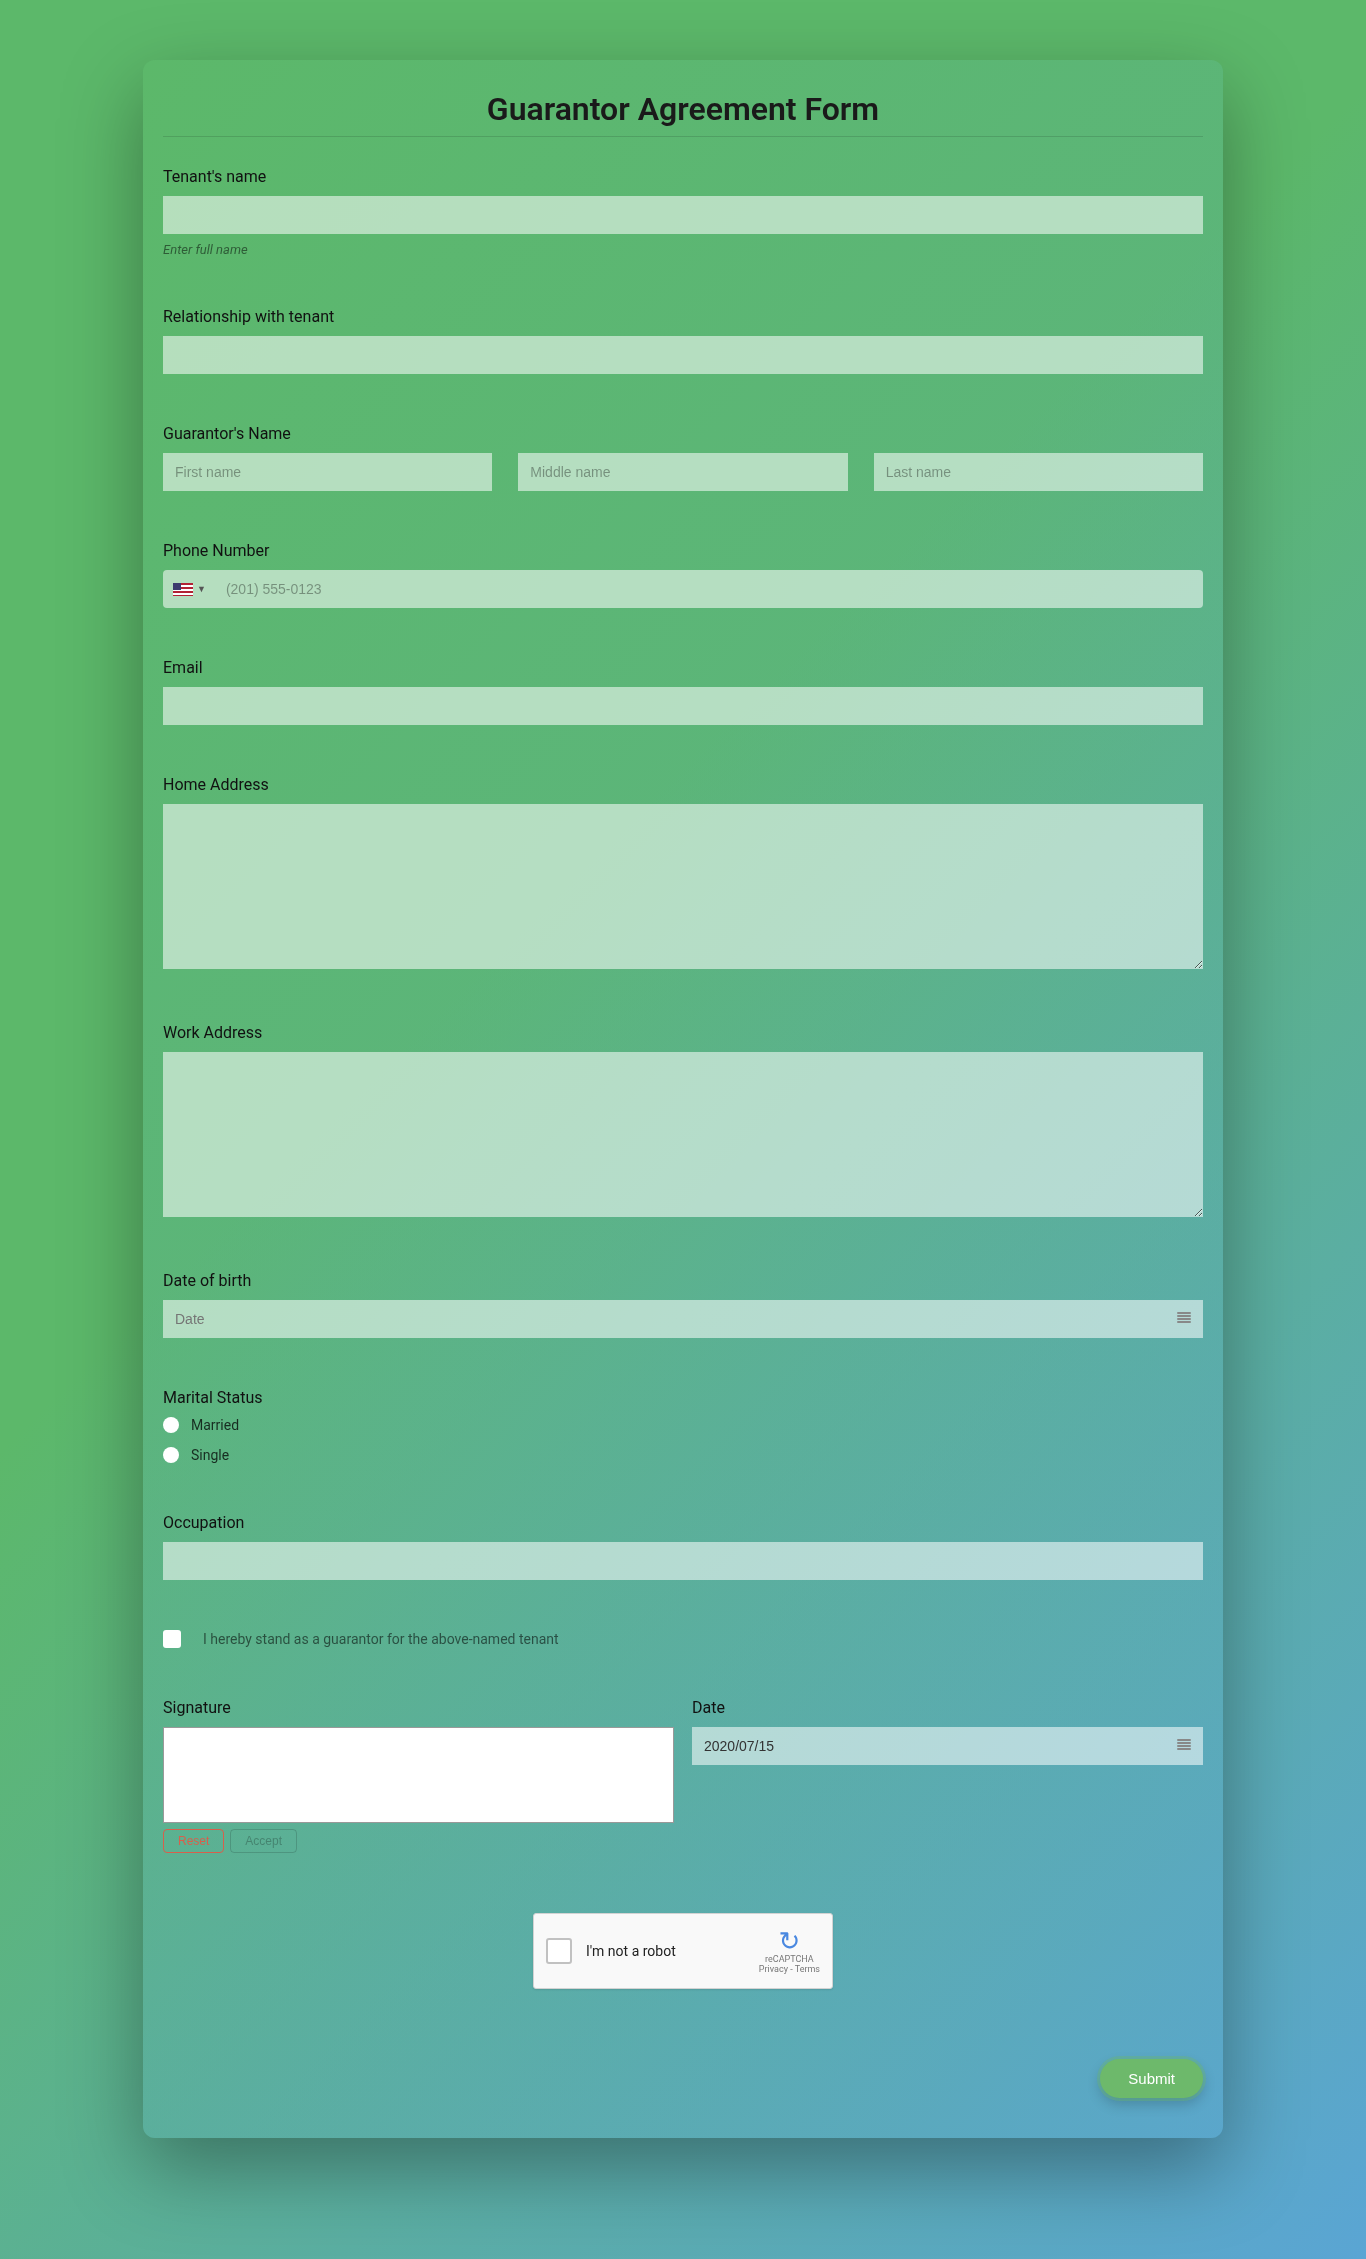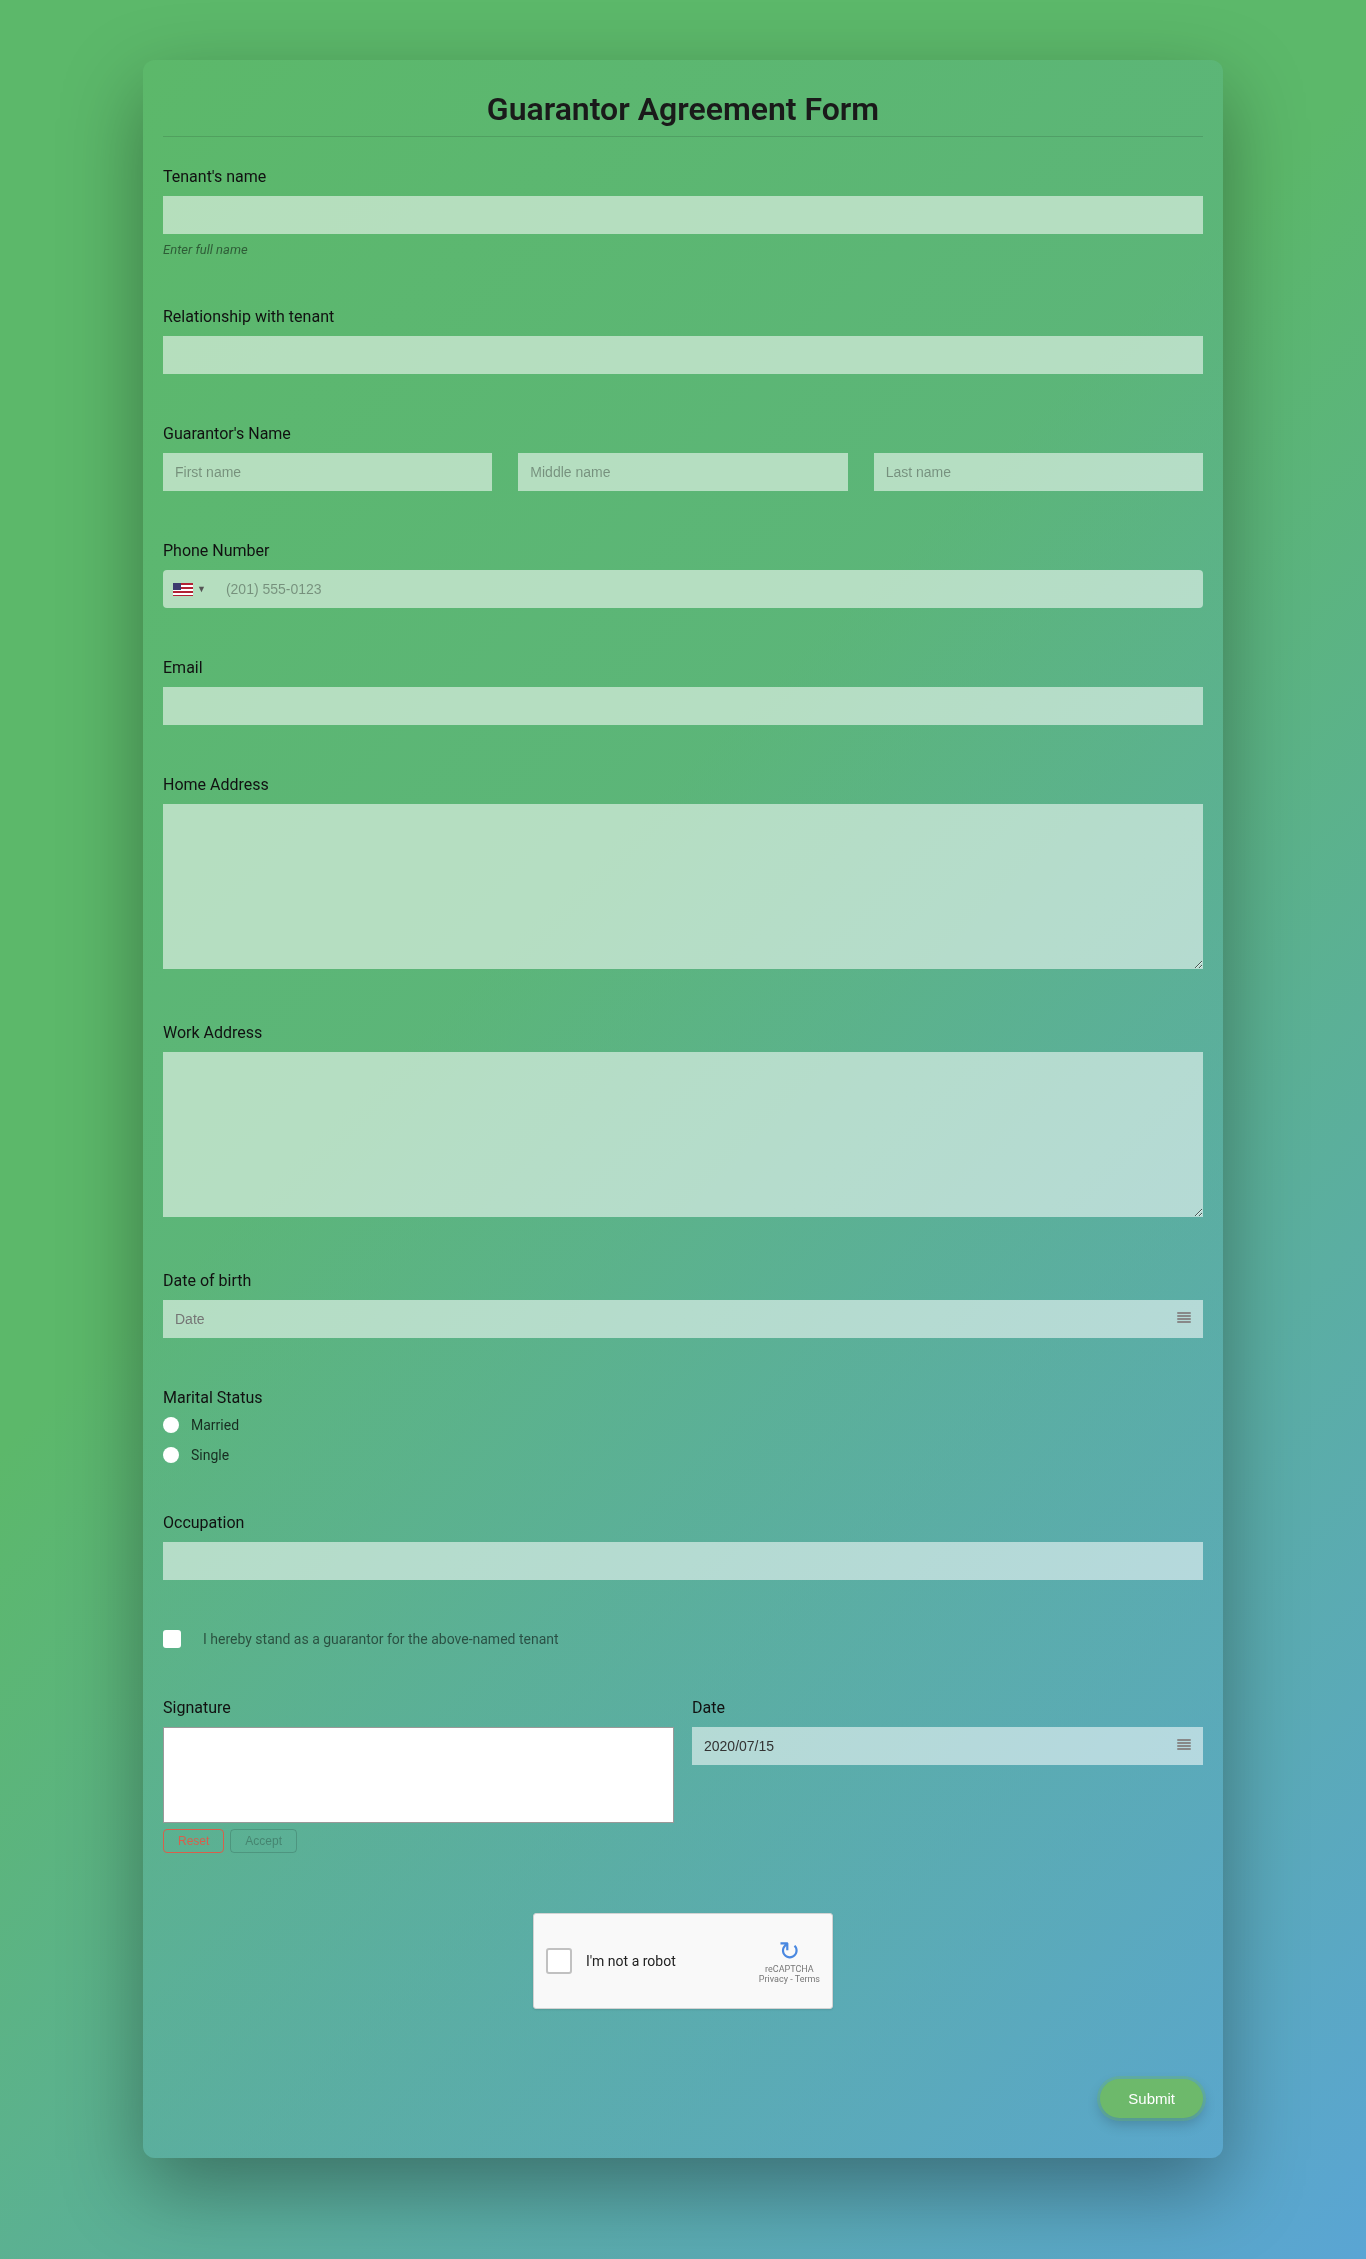--- a/index.html
+++ b/index.html
@@ -108,21 +108,21 @@
 .sig-pad {
   width: 100%; height: 96px; background: #fff; border: 1px solid rgba(0,0,0,0.4);
 }
 .sig-btns { display: flex; gap: 6px; margin-top: 6px; }
 .sig-btn {
   font-size: 12px; padding: 4px 14px; border-radius: 4px; background: transparent; cursor: pointer;
 }
 .sig-reset { border: 1px solid #d7604c; color: #d7604c; }
 .sig-accept { border: 1px solid rgba(0,0,0,0.15); color: rgba(0,0,0,0.25); }
 .captcha {
-  width: 300px; height: 96px; background: #f9f9f9; border: 1px solid #d3d3d3;
+  width: 300px; height: 76px; background: #f9f9f9; border: 1px solid #d3d3d3;
   border-radius: 3px; margin: 0 auto 70px auto; display: flex; align-items: center;
   padding: 0 12px; box-shadow: 0 1px 2px rgba(0,0,0,0.1);
 }
 .captcha-check {
   width: 26px; height: 26px; border: 2px solid #c1c1c1; border-radius: 3px;
   margin-right: 14px; background: #fff;
 }
 .captcha-label { flex: 1; font-size: 14px; color: #222; }
 .captcha-logo { text-align: center; font-size: 9px; color: #777; }
 .captcha-logo .rc-icon { font-size: 26px; color: #4a88e0; display:block; line-height:1; }

